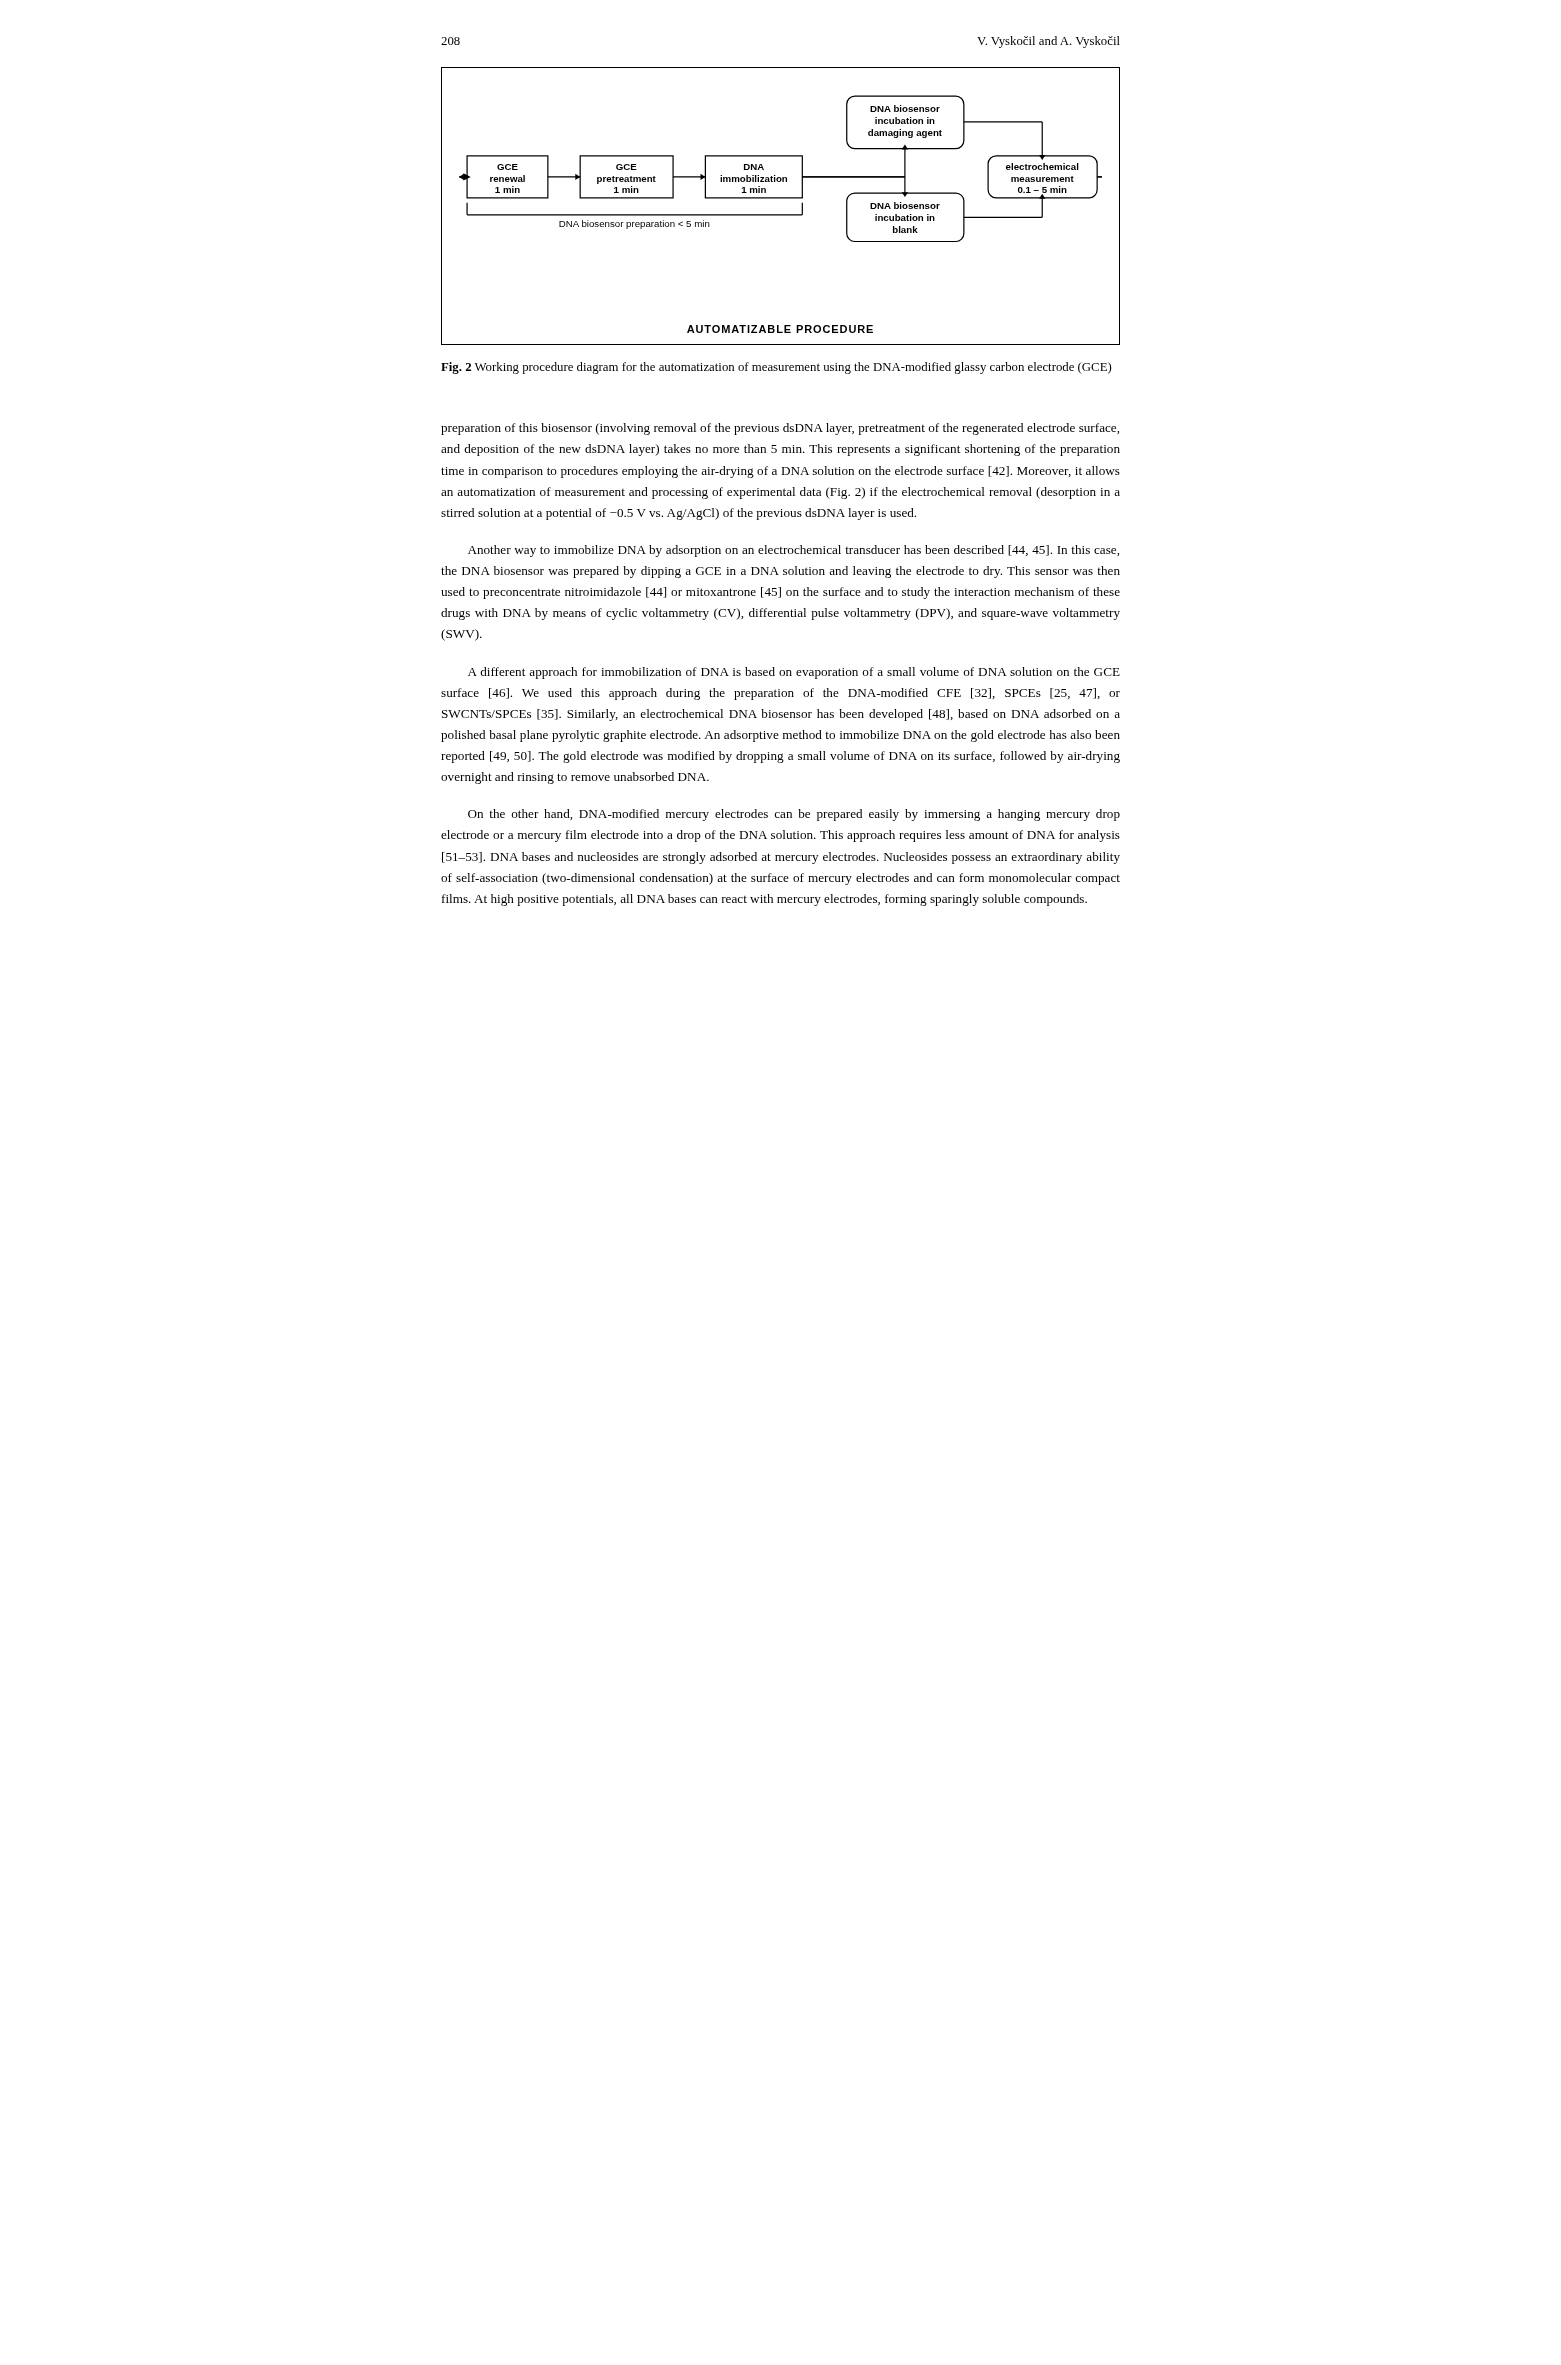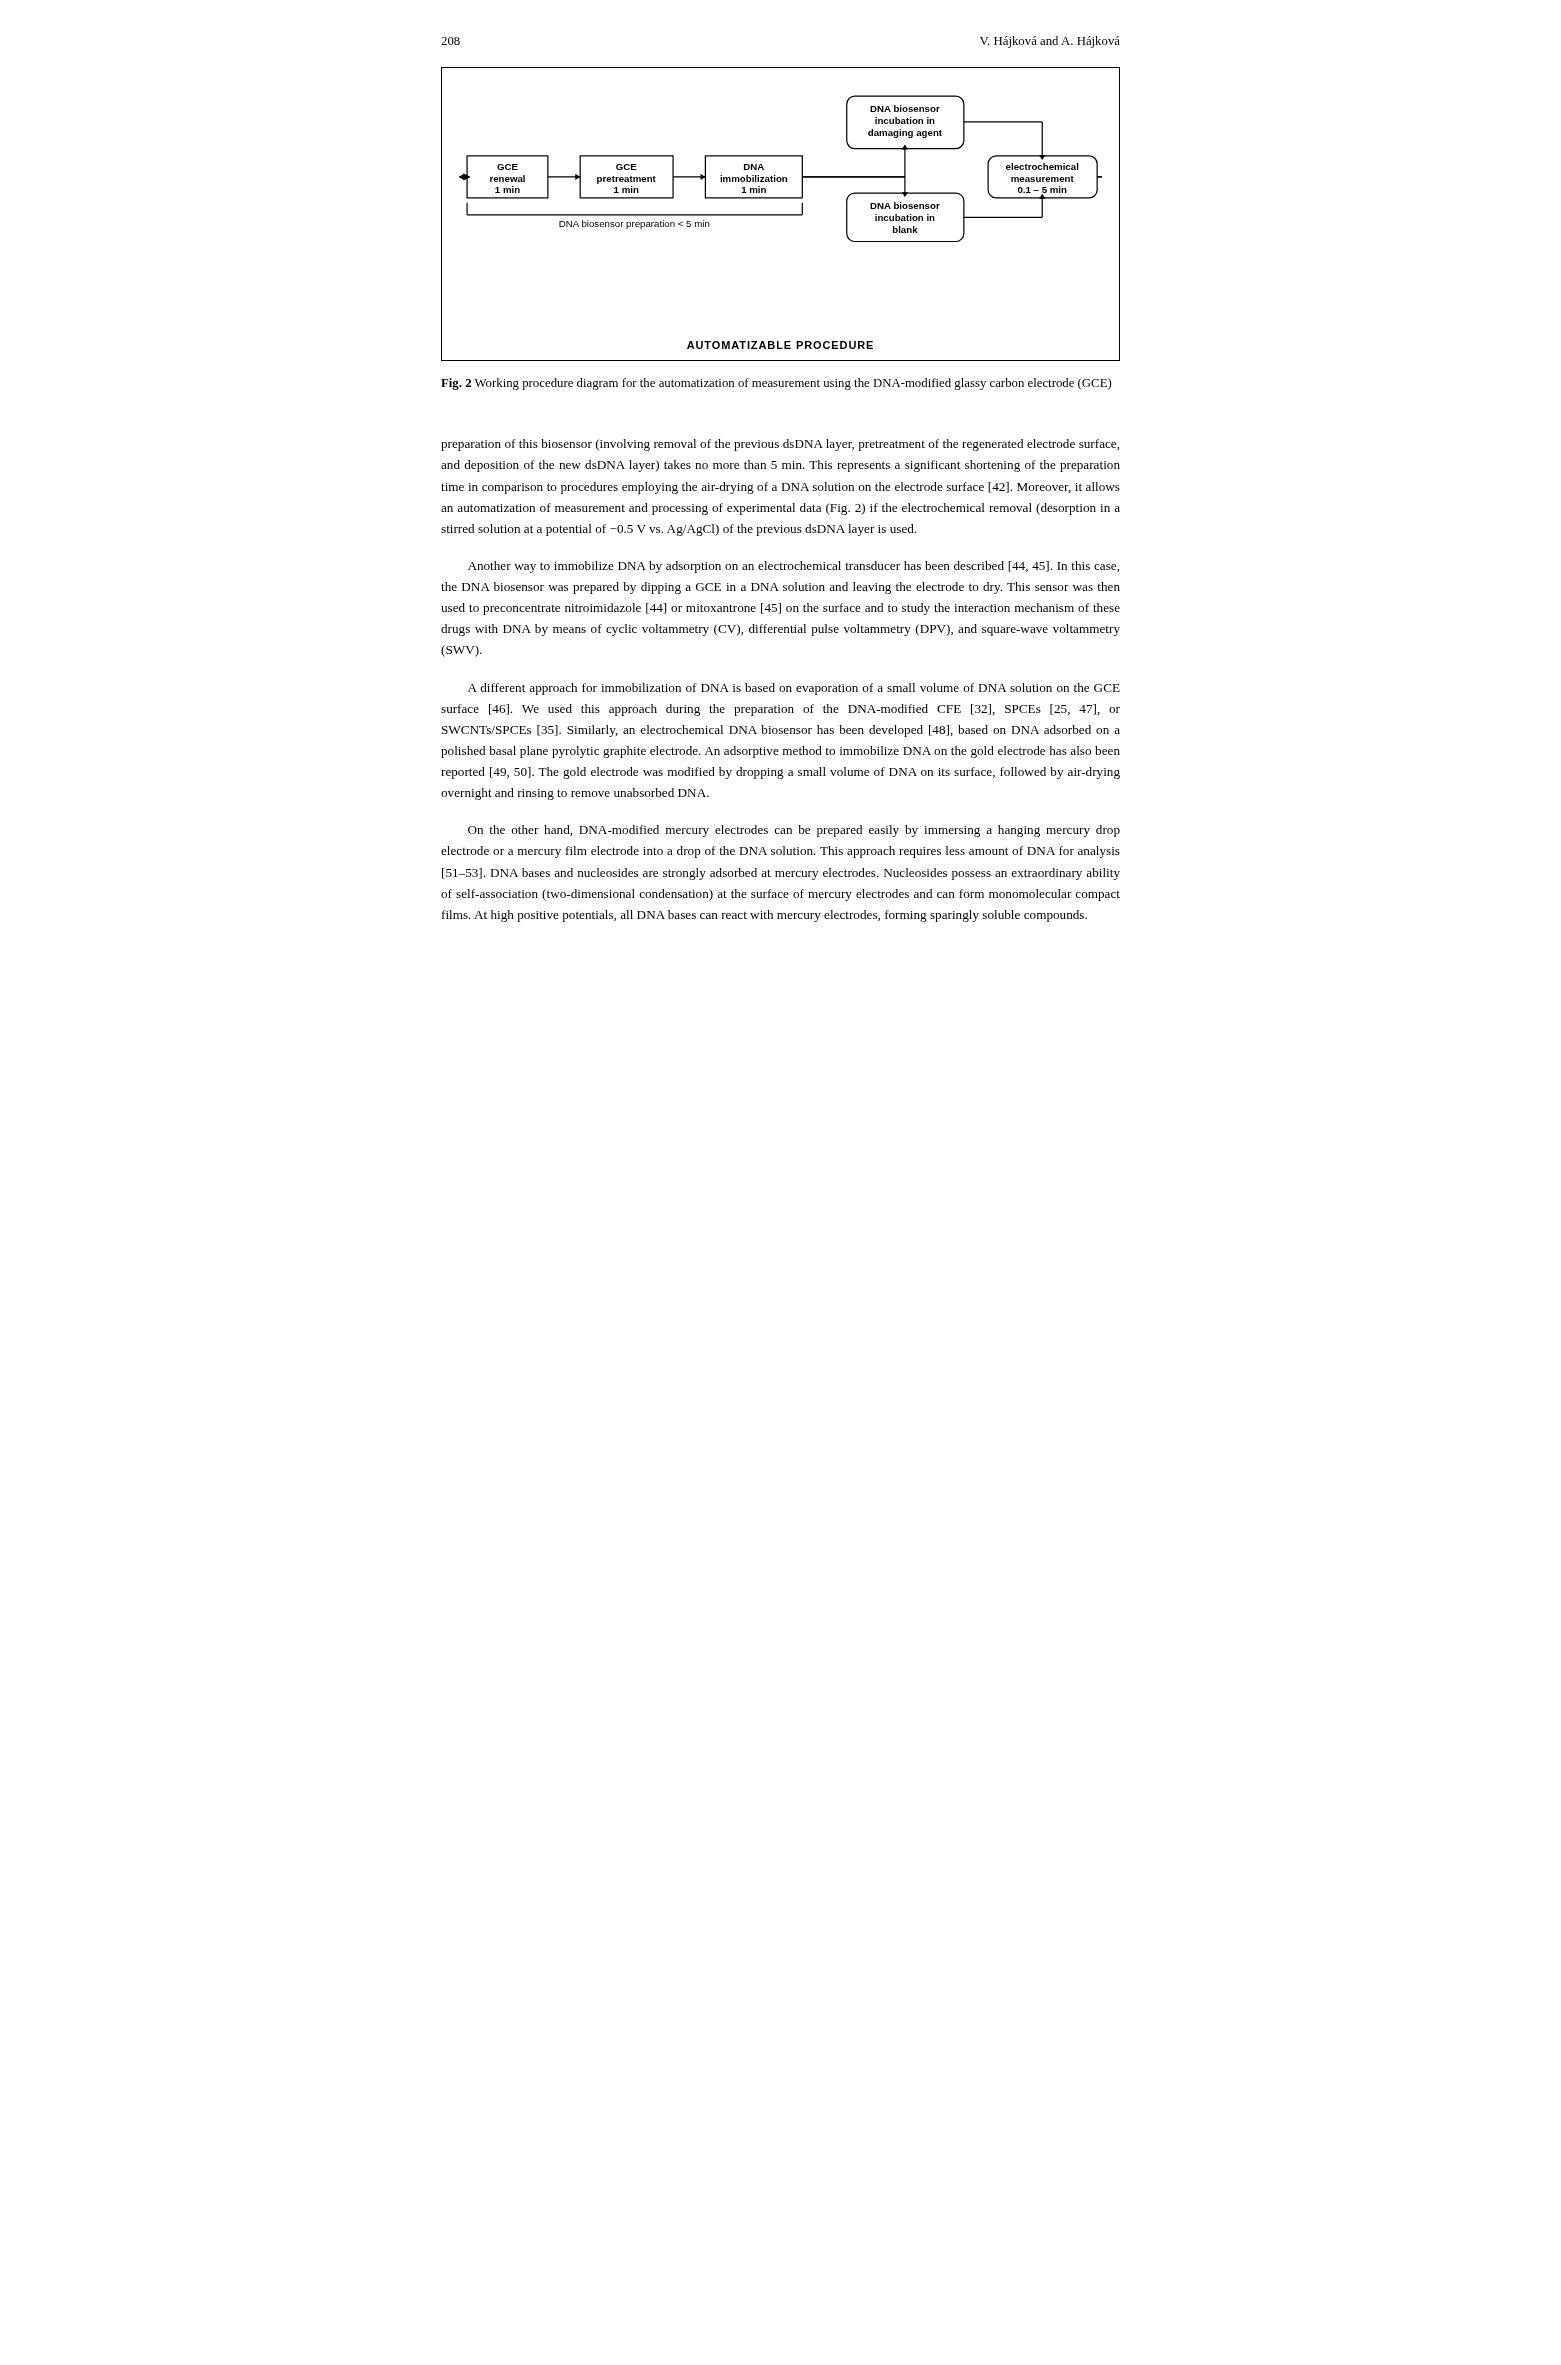--- a/index.html
+++ b/index.html
@@ -79,21 +79,21 @@
     .body-text p + p {
       text-indent: 2em;
       margin-top: 16px;
     }
   </style>
 </head>
 <body>
 
 <div class="page-header">
   <span>208</span>
-  <span>V. Hájková and A. Hájková</span>
+  <span>V. Vyskočil and A. Vyskočil</span>
 </div>
 
 <div class="diagram-container">
   <div class="diagram-inner">
     <svg class="diagram-svg" viewBox="0 0 796 220" xmlns="http://www.w3.org/2000/svg" style="font-size:15.5px">
 
       <rect x="10" y="82" width="100" height="52" fill="white" stroke="black" stroke-width="1.5"></rect>
       <text x="60" y="100" text-anchor="middle" font-family="Arial,sans-serif" font-size="12" font-weight="bold">GCE</text>
       <text x="60" y="114" text-anchor="middle" font-family="Arial,sans-serif" font-size="12" font-weight="bold">renewal</text>
       <text x="60" y="128" text-anchor="middle" font-family="Arial,sans-serif" font-size="12" font-weight="bold">1 min</text>
@@ -162,21 +162,21 @@
       <text x="217" y="170" text-anchor="middle" font-family="Arial,sans-serif" font-size="12">DNA biosensor preparation &lt; 5 min</text>
 
       <defs>
         <marker id="arrow" markerWidth="6" markerHeight="6" refX="3" refY="3" orient="auto">
           <path d="M0,0 L0,6 L6,3 z" fill="black"></path>
         </marker>
       </defs>
     </svg>
   </div>
 
-  <div class="bottom-label" style="margin-top:67px;">AUTOMATIZABLE PROCEDURE</div>
+  <div class="bottom-label" style="margin-top:51px;">AUTOMATIZABLE PROCEDURE</div>
 </div>
 
 <div class="fig-caption">
   <strong>Fig. 2</strong>
   <span> Working procedure diagram for the automatization of measurement using the DNA-modified glassy carbon electrode (GCE)</span>
 </div>
 
 <div class="body-text">
   <p>preparation of this biosensor (involving removal of the previous dsDNA layer, pretreatment of the regenerated electrode surface, and deposition of the new dsDNA layer) takes no more than 5 min. This represents a significant shortening of the preparation time in comparison to procedures employing the air-drying of a DNA solution on the electrode surface [42]. Moreover, it allows an automatization of measurement and processing of experimental data (Fig. 2) if the electrochemical removal (desorption in a stirred solution at a potential of −0.5 V vs. Ag/AgCl) of the previous dsDNA layer is used.</p>
   <p>Another way to immobilize DNA by adsorption on an electrochemical transducer has been described [44, 45]. In this case, the DNA biosensor was prepared by dipping a GCE in a DNA solution and leaving the electrode to dry. This sensor was then used to preconcentrate nitroimidazole [44] or mitoxantrone [45] on the surface and to study the interaction mechanism of these drugs with DNA by means of cyclic voltammetry (CV), differential pulse voltammetry (DPV), and square-wave voltammetry (SWV).</p>

